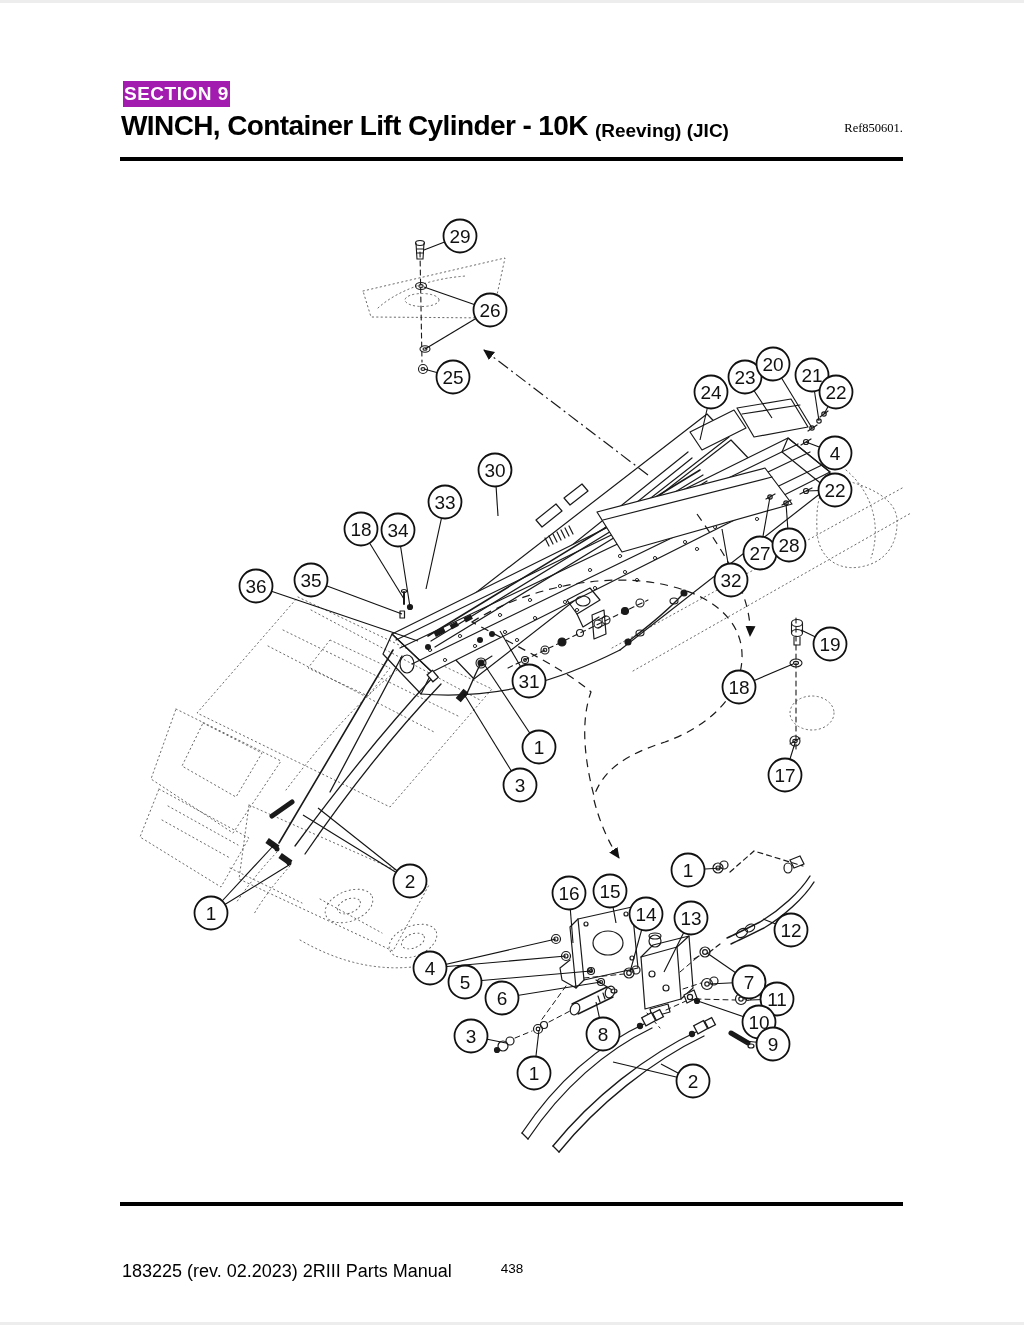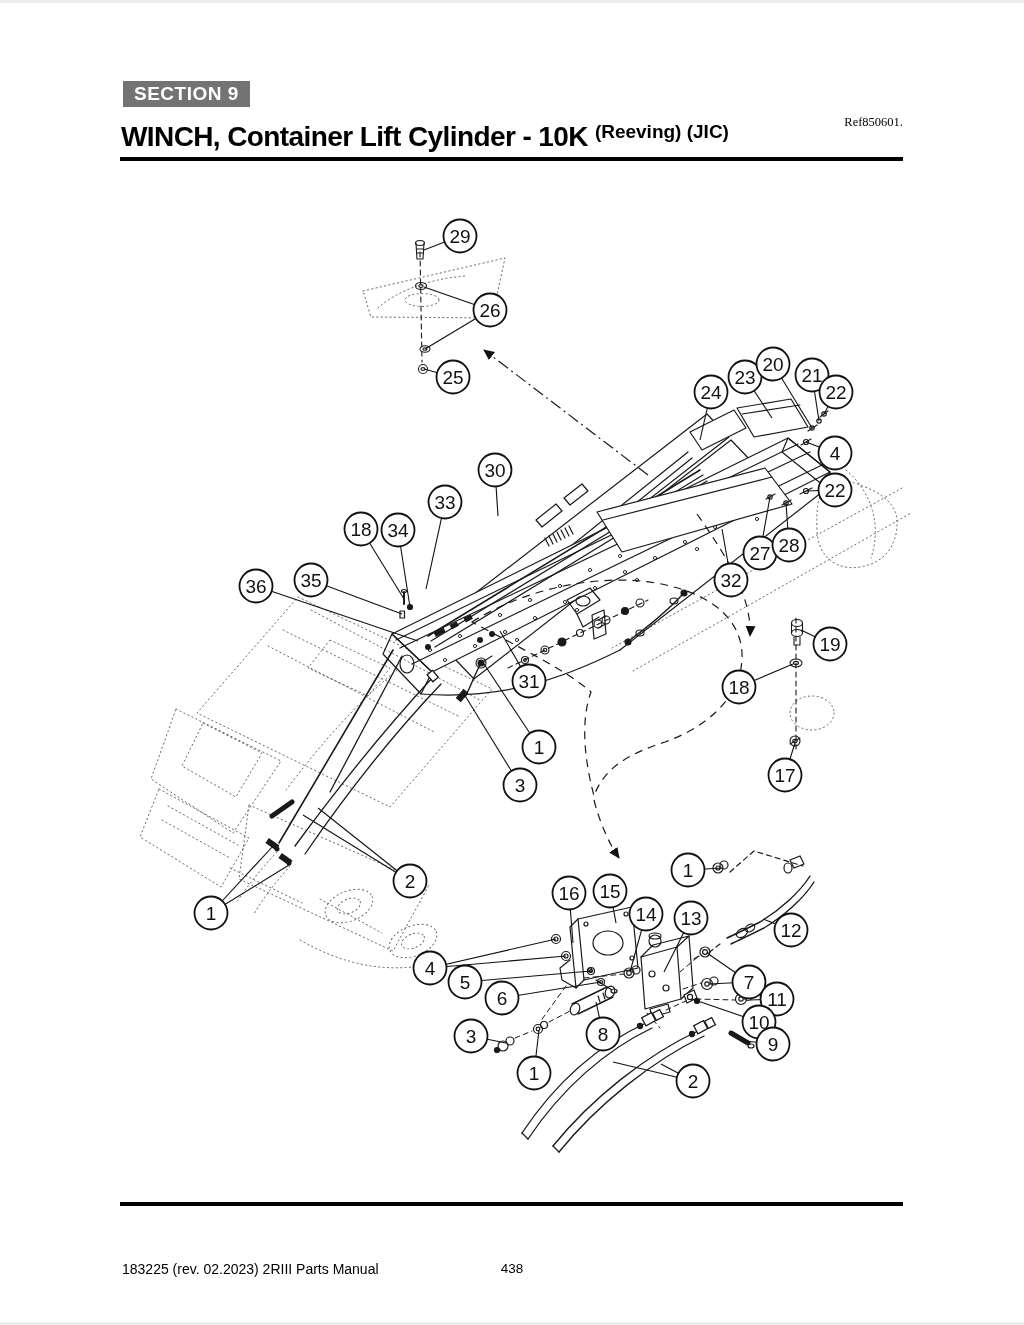--- a/index.html
+++ b/index.html
@@ -1,30 +1,30 @@
 <!DOCTYPE html>
 <html><head>
 <meta charset="utf-8">
 <style>
   html,body{margin:0;padding:0;}
   body{width:1024px;height:1325px;background:#fff;position:relative;overflow:hidden;
        font-family:"Liberation Sans", sans-serif;color:#000;}
   .edge-strip{position:absolute;left:0;width:1024px;height:3px;background:#ededed;}
   .page{position:absolute;inset:0;}
-  .section-badge{position:absolute;left:123px;top:81px;background:#737373;color:#fff;
-       font-weight:bold;font-size:19px;line-height:26px;padding:0 11px;letter-spacing:.5px;}
-  .title-row{position:absolute;left:121px;top:110px;width:782px;display:flex;align-items:flex-start;margin-top:11px;}
+  .section-badge{position:absolute;left:123px;top:81px;background:#a21caf;color:#fff;
+       font-weight:bold;font-size:19px;line-height:26px;padding:0 1px;letter-spacing:.5px;}
+  .title-row{position:absolute;left:121px;top:110px;width:782px;display:flex;align-items:flex-end;}
   .title-main{font-weight:bold;font-size:28px;letter-spacing:-.6px;white-space:nowrap;}
   .title-suffix{font-weight:bold;font-size:19px;margin-left:7px;white-space:nowrap;}
   .title-ref{margin-left:auto;font-family:"Liberation Serif", serif;
        font-size:12.5px;white-space:nowrap;position:relative;top:-6px;}
   .rule{position:absolute;left:120px;width:783px;height:4px;background:#000;}
   .rule-top{top:157px;}
   .rule-bottom{top:1202px;}
-  .footer-left{position:absolute;left:122px;top:1261px;font-size:14px;}
+  .footer-left{position:absolute;left:122px;top:1261px;font-size:18px;}
   .footer-page{position:absolute;left:462px;top:1261px;width:100px;text-align:center;font-size:13.5px;}
   svg{position:absolute;left:0;top:0;}
   text.co{font-family:"Liberation Sans", sans-serif;font-size:19px;fill:#111;}
 </style>
 </head>
 <body>
 
 <div class="page">
   <div class="edge-strip" style="top:0"></div>
   <div class="edge-strip" style="top:1322px"></div>

